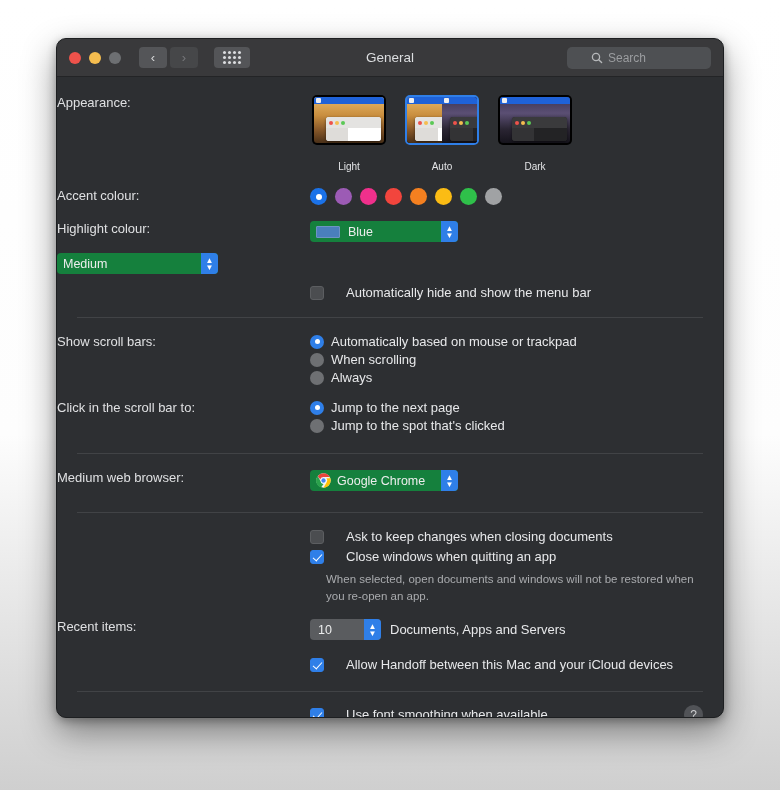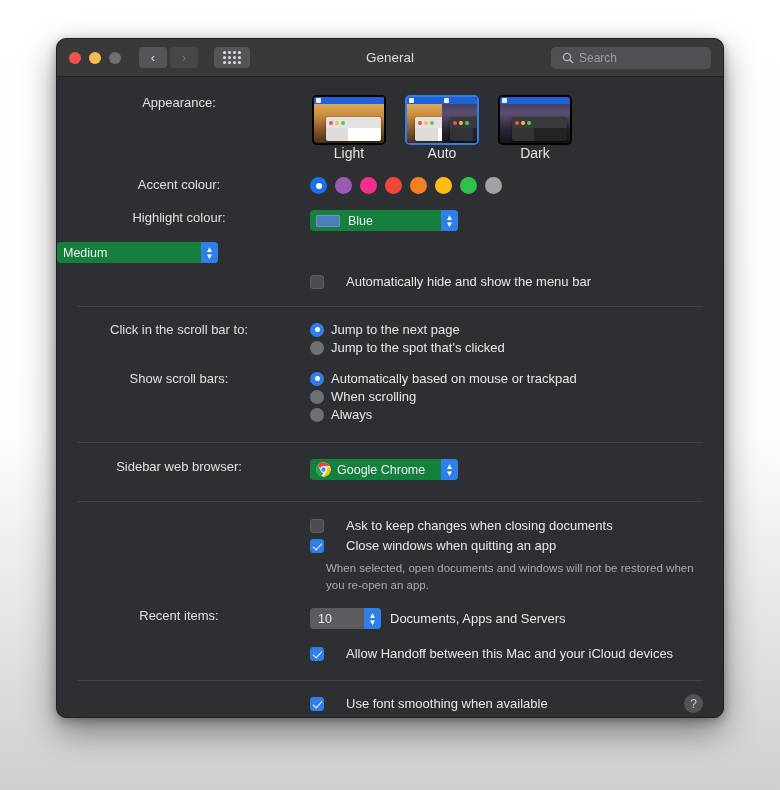--- a/index.html
+++ b/index.html
@@ -73,25 +73,25 @@
     position: absolute;
     left: 0; right: 0;
     text-align: center;
     font-size: 13.5px;
     color: #dcdee0;
     pointer-events: none;
   }
 
   #search-field {
     margin-left: auto;
-    width: 160px; height: 22px;
+    width: 144px; height: 22px;
     background: #4e5053;
     border-radius: 5px;
     display: flex; align-items: center;
-    padding: 0 11px;
+    padding: 0 24px;
     gap: 5px;
     position: relative;
     z-index: 2;
   }
   #search-field svg { flex: 0 0 auto; }
   #search-input {
     background: transparent; border: none; outline: none;
     color: #d6d7d9; font-size: 12px;
     font-family: "Liberation Sans", sans-serif;
     width: 100%;
@@ -104,21 +104,21 @@
     position: relative;
     height: 641px;
   }
 
   .row {
     display: flex;
     align-items: flex-start;
   }
   .label-col {
     width: 253px;
-    text-align: center;
+    text-align: left;
     padding-right: 9px;
     font-size: 13px;
     color: #dfe0e2;
     flex: 0 0 auto;
   }
   .field-col { flex: 1 1 auto; }
 
   .sep {
     height: 1px;
     background: #414346;
@@ -131,21 +131,21 @@
   .thumb-wrap { width: 78px; display: flex; flex-direction: column; align-items: center; }
   .thumb {
     width: 74px; height: 50px;
     border-radius: 5px;
     overflow: hidden;
     position: relative;
     border: 2px solid transparent;
     background: #000;
   }
   .thumb.selected { border-color: #2f7fe8; }
-  .thumb-label { margin-top: 0; font-size: 14px; color: #e3e4e6; }
+  .thumb-label { margin-top: 16px; font-size: 10px; color: #e3e4e6; }
 
   
   .scene { position: absolute; inset: 0; }
   .scene.light-bg {
     background: linear-gradient(180deg,#e8b96a 0%,#c98e3e 40%,#8a5a2a 70%,#4a3018 100%);
   }
   .scene.dark-bg {
     background: linear-gradient(180deg,#3b3450 0%,#5b4f74 35%,#2a2533 70%,#16141c 100%);
   }
   .menubar {
@@ -514,56 +514,56 @@
       <div class="field-col">
         <div class="check-line">
           <span class="checkbox"></span>
           <span class="ctext">Automatically hide and show the menu bar</span>
         </div>
       </div>
     </div>
 
     <div class="sep" style="margin-top:17px"></div>
 
+    <div class="row" id="scrollbars-row">
+      <div class="label-col">Show scroll bars:</div>
+      <div class="field-col">
+        <div class="radio-line">
+          <span class="radio checked"></span>
+          <span class="ctext">Automatically based on mouse or trackpad</span>
+        </div>
+        <div class="radio-line">
+          <span class="radio"></span>
+          <span class="ctext">When scrolling</span>
+        </div>
+        <div class="radio-line">
+          <span class="radio"></span>
+          <span class="ctext">Always</span>
+        </div>
+      </div>
+    </div>
+
     <div class="row" id="clickscroll-row">
       <div class="label-col">Click in the scroll bar to:</div>
       <div class="field-col">
         <div class="radio-line">
           <span class="radio checked"></span>
           <span class="ctext">Jump to the next page</span>
         </div>
         <div class="radio-line">
           <span class="radio"></span>
           <span class="ctext">Jump to the spot that's clicked</span>
         </div>
       </div>
     </div>
 
-    <div class="row" id="scrollbars-row">
-      <div class="label-col">Show scroll bars:</div>
-      <div class="field-col">
-        <div class="radio-line">
-          <span class="radio checked"></span>
-          <span class="ctext">Automatically based on mouse or trackpad</span>
-        </div>
-        <div class="radio-line">
-          <span class="radio"></span>
-          <span class="ctext">When scrolling</span>
-        </div>
-        <div class="radio-line">
-          <span class="radio"></span>
-          <span class="ctext">Always</span>
-        </div>
-      </div>
-    </div>
-
     <div class="sep" style="margin-top:20px"></div>
 
     <div class="row" id="browser-row">
-      <div class="label-col">Sidebar web browser:</div>
+      <div class="label-col">Medium web browser:</div>
       <div class="field-col">
         <div class="popup" style="width:148px">
           <svg class="chrome-icon" viewBox="0 0 48 48">
             <circle cx="24" cy="24" r="23" fill="#f1f1f1"></circle>
             <path d="M24 1a23 23 0 0 1 19.9 11.5H24a11.5 11.5 0 0 0-10.6 7.1L5.6 10A23 23 0 0 1 24 1z" fill="#e8453c"></path>
             <path d="M5.6 10l9.3 16.1A11.5 11.5 0 0 0 24 35.5l-7.9 11.1A23 23 0 0 1 5.6 10z" fill="#2ba24c"></path>
             <path d="M43.9 12.5A23 23 0 0 1 24 47l9.3-16.1A11.5 11.5 0 0 0 33.3 17h10.6z" fill="#ffc107"></path>
             <circle cx="24" cy="24" r="9.2" fill="#fff"></circle>
             <circle cx="24" cy="24" r="7" fill="#4285f4"></circle>
           </svg>

